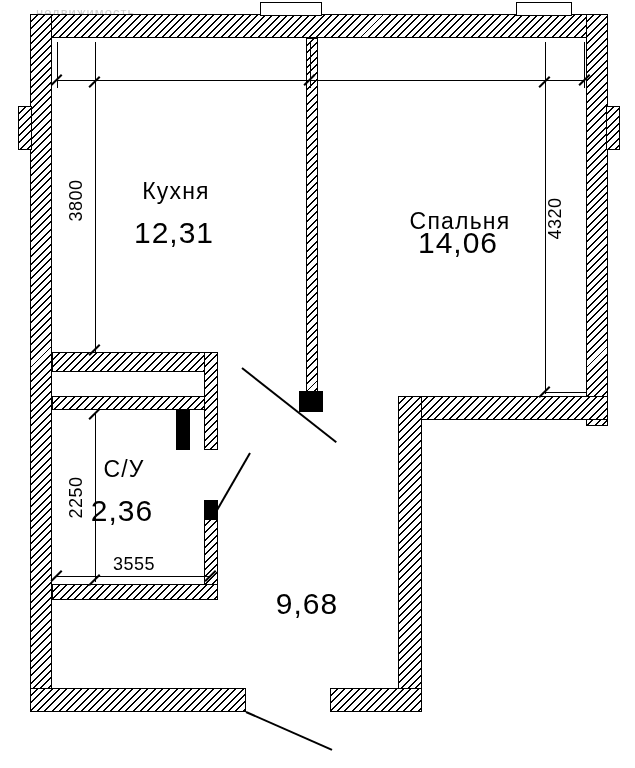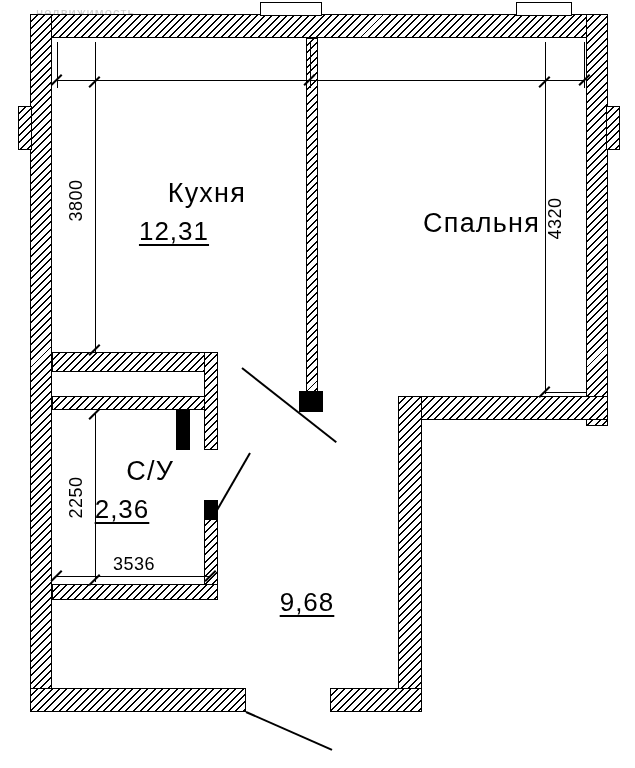--- a/index.html
+++ b/index.html
@@ -13,24 +13,24 @@
     background-image:repeating-linear-gradient(135deg, #fff 0, #fff 3.8px, #000 3.8px, #000 5.2px);
   }
   .solid { position:absolute; background:#000; }
   .line-h { position:absolute; background:#000; height:1.4px; }
   .line-v { position:absolute; background:#000; width:1.4px; }
   .tick { position:absolute; width:15px; height:2.2px; background:#000; transform:rotate(-45deg); }
   .door { position:absolute; height:2px; background:#000; transform-origin:0 50%; }
   .window { position:absolute; background:#fff; border:1.6px solid #000; }
   .dim-text { position:absolute; font-size:18px; text-align:center; letter-spacing:0.5px; }
   .dim-text.v { transform:rotate(-90deg); }
-  .room-name { position:absolute; font-size:27px; letter-spacing:1.2px; text-align:right; }
+  .room-name { position:absolute; font-size:23px; letter-spacing:1.2px; text-align:center; }
   .room-area {
-    position:absolute; font-size:26px; letter-spacing:1px; text-align:center;
-    text-decoration:underline; text-underline-offset:4px; text-decoration-thickness:1.5px;
+    position:absolute; font-size:30px; letter-spacing:1px; text-align:center;
+    text-underline-offset:4px; text-decoration-thickness:1.5px;
   }
   .watermark { position:absolute; left:36px; top:5px; font-size:13px; color:#c9c9c9; letter-spacing:1px; }
 </style>
 </head>
 <body>
 
 <div class="plan">
 
   <div class="watermark">недвижимость</div>
 
@@ -84,25 +84,26 @@
   <div class="tick" style="left:87px; top:413px;"></div>
   <div class="tick" style="left:87px; top:579px;"></div>
 
   <div class="line-h" style="left:57px; top:576px; width:154px;"></div>
   <div class="tick" style="left:49px;  top:575px;"></div>
   <div class="tick" style="left:203px; top:575px;"></div>
 
   <div class="dim-text v" style="left:36px;  top:190px; width:80px;">3800</div>
   <div class="dim-text v" style="left:515px; top:208px; width:80px;">4320</div>
   <div class="dim-text v" style="left:36px;  top:487px; width:80px;">2250</div>
-  <div class="dim-text" style="left:84px;  top:554px; width:100px;">3536</div>
+  <div class="dim-text" style="left:84px;  top:554px; width:100px;">3555</div>
 
   <div class="room-name" style="left:106px; top:178px; width:140px;">Кухня</div>
   <div class="room-area" style="left:124px; top:216px; width:100px;">12,31</div>
 
   <div class="room-name" style="left:380px; top:188px; width:160px;margin-top:20px;">Спальня</div>
+  <div class="room-area" style="left:408px; top:226px; width:100px;">14,06</div>
 
   <div class="room-name" style="left:74px;  top:456px; width:100px;">С/У</div>
   <div class="room-area" style="left:72px;  top:494px; width:100px;">2,36</div>
 
   <div class="room-area" style="left:257px; top:587px; width:100px;">9,68</div>
 
 </div>
 
 </body></html>

